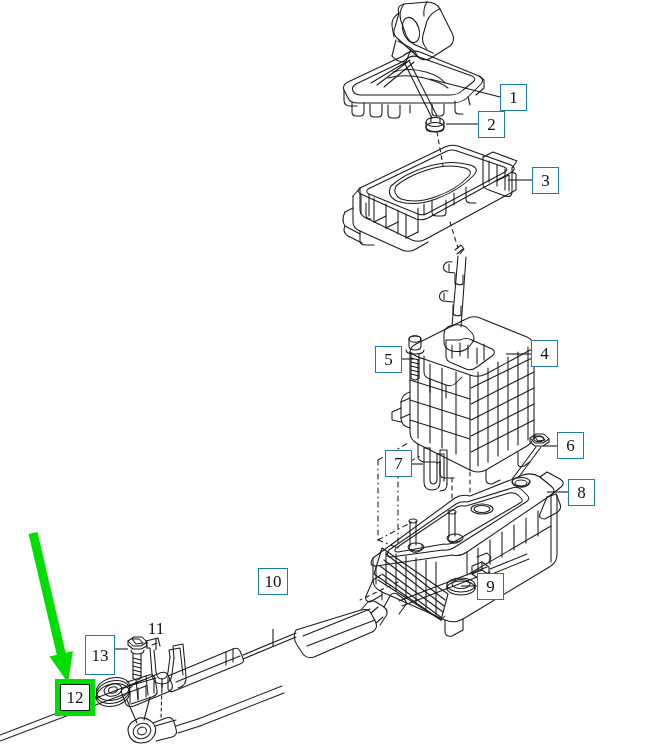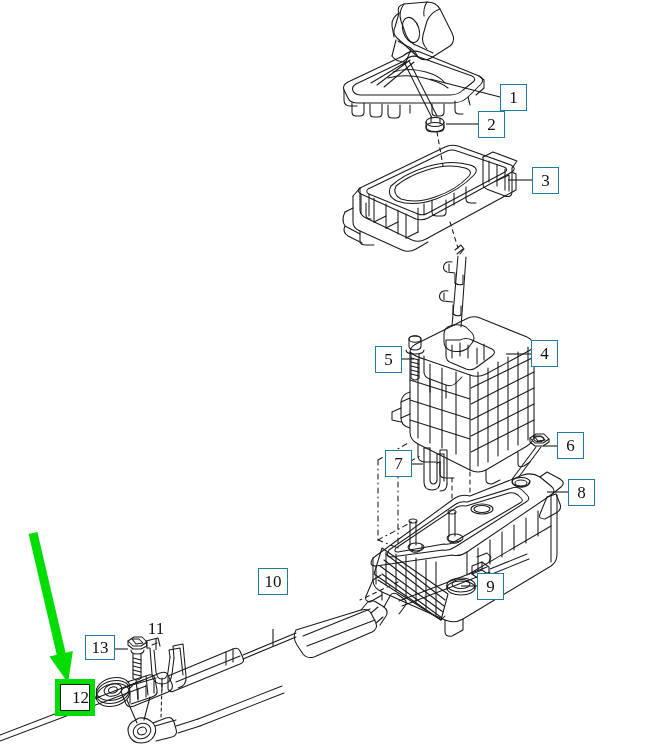--- a/index.html
+++ b/index.html
@@ -54,21 +54,20 @@
   .callout.plain {
     border: none;
     background: transparent;
     font-size: 17px;
   }
   .callout.highlighted {
     border: 1.8px solid #1a1a1a;
     outline: 5px solid #00dd00;
     outline-offset: 0px;
     z-index: 7;
-    justify-content: flex-end;
   }
   .arrow-wrap {
     position: absolute;
     top: 0;
     left: 0;
     width: 649px;
     height: 749px;
     pointer-events: none;
   }
 </style>
@@ -509,18 +508,18 @@
       </div>
       <div class="callout" style="left: 258px; top: 568px; width: 30px; height: 27px;">
         <span>10</span>
       </div>
       <div class="callout plain" style="left: 146px; top: 618px; width: 20px; height: 20px;">
         <span>11</span>
       </div>
       <div class="callout highlighted" style="left: 60px; top: 684px; width: 30px; height: 27px;">
         <span>12</span>
       </div>
-      <div class="callout" style="left: 85px; top: 635px; width: 30px; height: 25px;">
+      <div class="callout" style="left: 85px; top: 635px; width: 30px; height: 40px;">
         <span>13</span>
       </div>
     </div>
 
 </div>
 
 </body></html>

